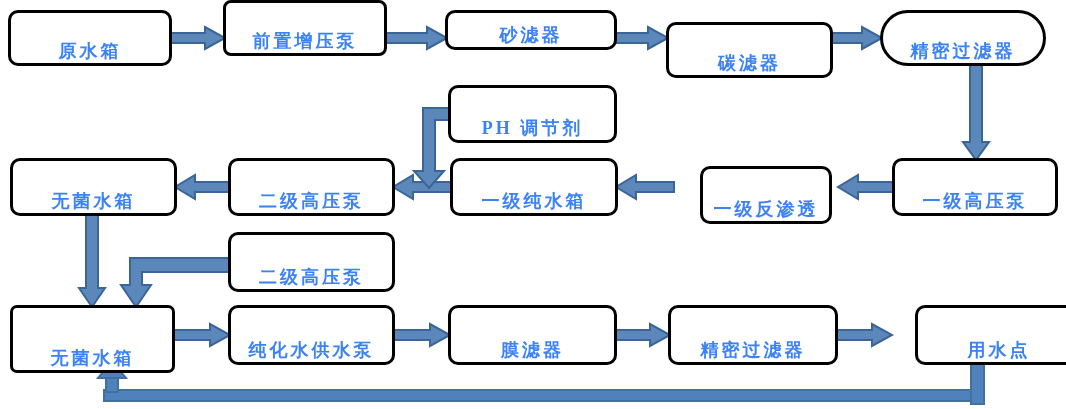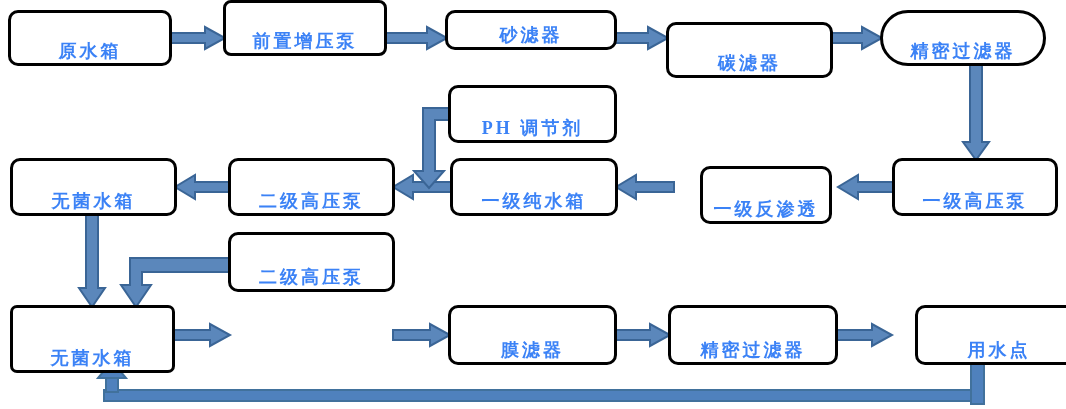--- a/index.html
+++ b/index.html
@@ -123,20 +123,23 @@
   </div>
   <div class="node n-hp1">
     <span>一级高压泵</span>
   </div>
   <div class="node n-ozone">
     <span>二级高压泵</span>
   </div>
   <div class="node n-sterile">
     <span>无菌水箱</span>
   </div>
+  <div class="node n-purepump">
+    <span>纯化水供水泵</span>
+  </div>
   <div class="node n-membrane">
     <span>膜滤器</span>
   </div>
   <div class="node n-uv">
     <span>精密过滤器</span>
   </div>
   <div class="node n-usepoint">
     <span>用水点</span>
   </div>
 

